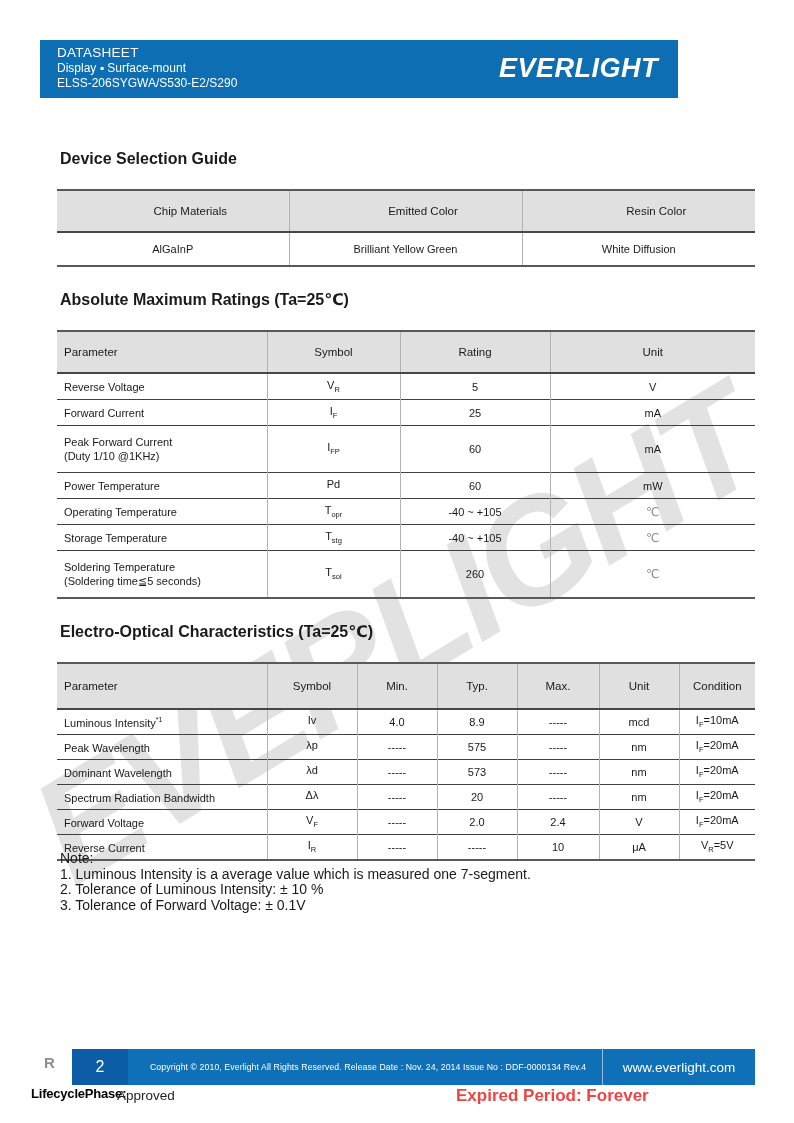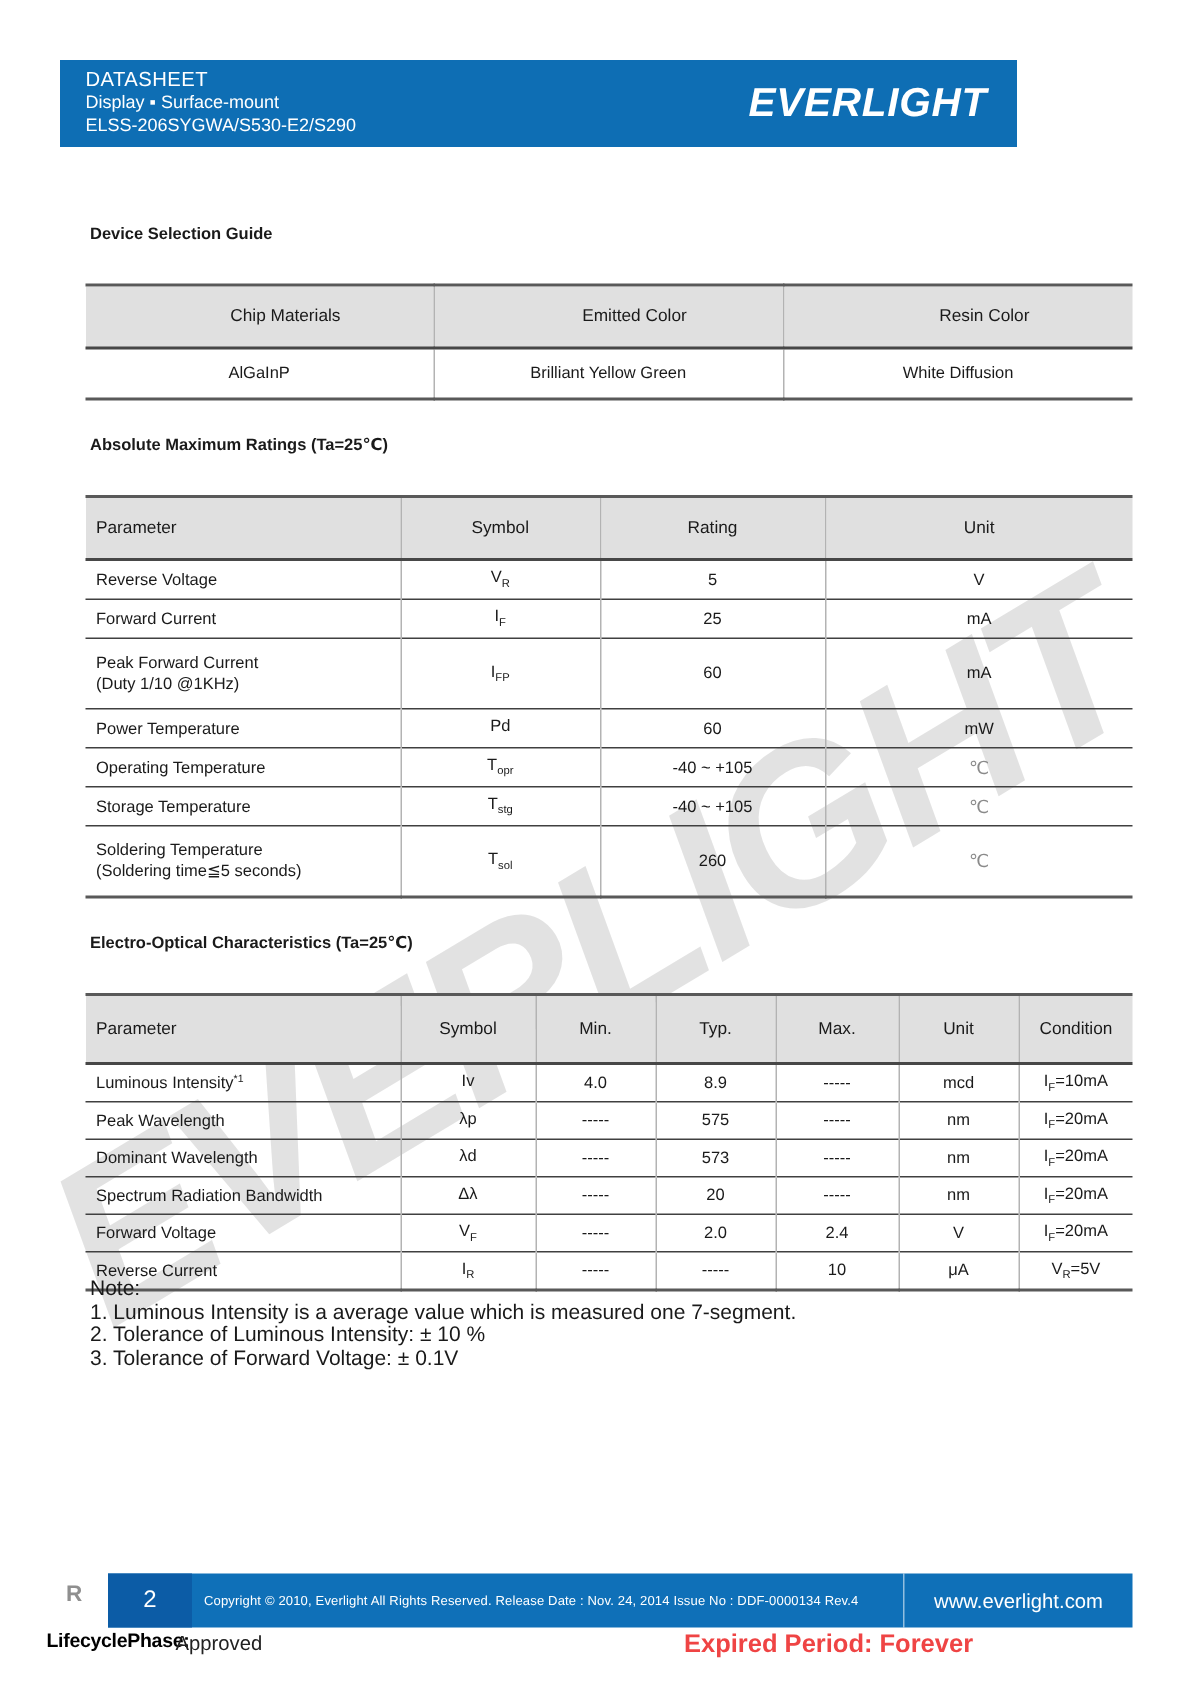--- a/index.html
+++ b/index.html
@@ -29,21 +29,21 @@
   .watermark {
     position:absolute; left:-10px; top:560px; width:810px; height:150px;
     text-align:center; line-height:150px; white-space:nowrap;
     font-size:148px; font-weight:bold; font-style:italic; letter-spacing:-4px;
     color:rgba(160,160,160,0.30);
     transform:rotate(-31deg);
     z-index:1; pointer-events:none;
   }
 
   
-  .sec-title { position:absolute; left:60px; font-size:11px; font-weight:bold; z-index:2; }
+  .sec-title { position:absolute; left:60px; font-size:16px; font-weight:bold; z-index:2; }
 
   table { border-collapse:collapse; table-layout:fixed; position:absolute; left:57px; z-index:2; background:transparent; }
   th, td { font-weight:normal; font-size:11px; text-align:center; vertical-align:middle; overflow:hidden; }
   thead th { background:#e0e0e0; font-size:11.5px; }
   thead tr { border-top:2px solid #595959; border-bottom:2px solid #474747; }
   tbody tr { border-bottom:1px solid #404040; }
   tbody tr:last-child { border-bottom:2px solid #595959; }
   th + th, td + td { border-left:1px solid #b3b3b3; }
   .pl { text-align:left; padding-left:7px; }
   sub { font-size:7.5px; }
@@ -66,21 +66,21 @@
   }
   .footer-bar {
     position:absolute; left:72px; top:1049px; width:683px; height:36px;
     background:#0f70b8; display:flex; align-items:stretch; z-index:4; color:#fff;
   }
   .page-box {
     width:56px; background:#0c5ca6; display:flex; align-items:center; justify-content:center;
     font-size:16px;
   }
   .copyright {
-    flex:1; display:flex; align-items:center; padding-left:8px;
+    flex:1; display:flex; align-items:center; padding-left:22px;
     font-size:8.7px; letter-spacing:0.1px; white-space:nowrap;
   }
   .footer-divider { width:1px; background:rgba(255,255,255,0.55); }
   .website {
     width:152px; display:flex; align-items:center; justify-content:center;
     font-size:13.5px; cursor:pointer;
   }
   .stamp-artifact {
     position:absolute; left:118px; top:1081px; width:57px; height:3px;
     background:repeating-linear-gradient(90deg,#9e9e9e 0 9px,transparent 9px 12px);

